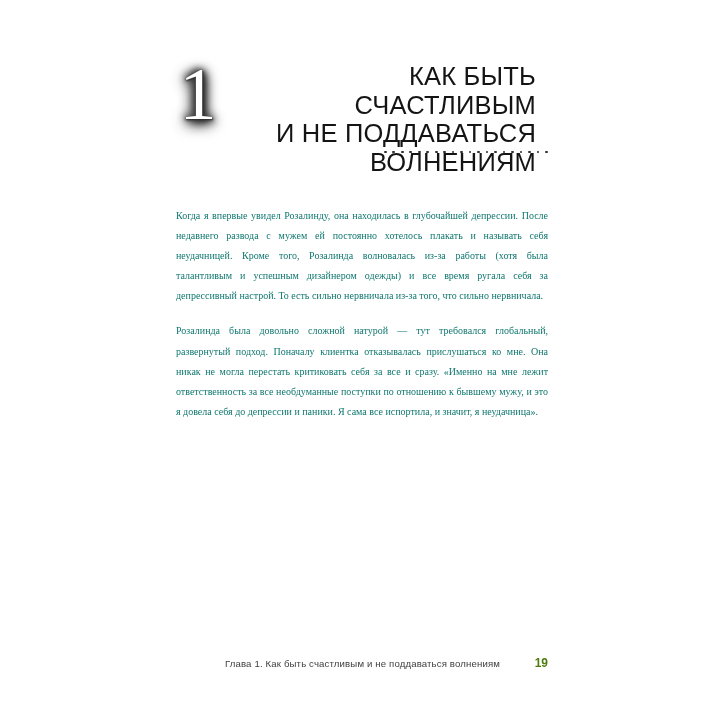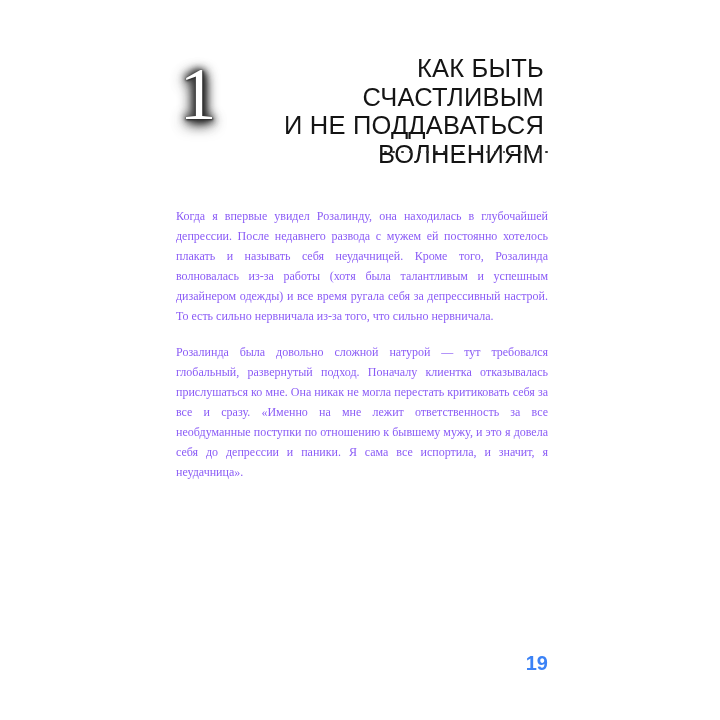--- a/index.html
+++ b/index.html
@@ -53,21 +53,21 @@
        2px  2px 6px #222222,
       -2px -1px 6px #555555,
        0px  0px 10px #3b3b3b,
        3px  3px 12px #2a2a2a,
       -3px  2px 14px #3f3f3f,
        0px  4px 16px #333333;
     user-select: none;
   }
 
   .chapter-title {
-    margin: 4px;
+    margin: 12px;
     padding: 0 0 0 60px;
     text-align: right;
     font-family: "Liberation Sans", "DejaVu Sans", sans-serif;
     font-weight: 300;
     font-size: 25.5px;
     line-height: 28.5px;
     letter-spacing: 0.2px;
     color: #141414;
     text-transform: uppercase;
     white-space: pre-line;
@@ -95,25 +95,25 @@
   .body-copy {
     position: absolute;
     left: 176px;
     top: 206px;
     width: 372px;
   }
 
   .body-copy p {
     margin: 0 0 15px 0;
     font-family: "Liberation Serif", "DejaVu Serif", serif;
-    font-size: 12px;
+    font-size: 10px;
     line-height: 20.1px;
     text-align: justify;
     text-justify: inter-word;
-    color: #8b5cf6;
+    color: #0f766e;
     hyphens: manual;
   }
   .body-copy p:last-child { margin-bottom: 0; }
 
   
   .page-footer {
     position: absolute;
     left: 176px;
     top: 655px;
     width: 372px;
@@ -131,24 +131,24 @@
     font-size: 9.6px;
     line-height: 13px;
     letter-spacing: 0.15px;
     color: #3d3d3d;
     white-space: nowrap;
   }
 
   .folio {
     flex: 0 0 auto;
     font-family: "Liberation Sans", "DejaVu Sans", sans-serif;
-    font-size: 20px;
+    font-size: 12px;
     font-weight: 700;
     line-height: 16px;
-    color: #3b82f6;
+    color: #4d7c0f;
     min-width: 22px;
     text-align: right;
   }
 </style>
 </head>
 <body>
 
 <div class="page">
 
   <header class="chapter-head">
@@ -182,16 +182,17 @@
       <i></i>
     </div>
   </header>
 
   <main class="body-copy">
     <p>Когда я впервые увидел Розалинду, она находилась в глубочайшей депрессии. После недавнего развода с мужем ей постоянно хотелось плакать и называть себя неудачницей. Кроме того, Розалинда волновалась из-за работы (хотя была талантливым и успешным дизайнером одежды) и все время ругала себя за депрессивный настрой. То есть сильно нервничала из-за того, что сильно нервничала.</p>
     <p>Розалинда была довольно сложной натурой — тут требовался глобальный, развернутый подход. Поначалу клиентка отказывалась прислушаться ко мне. Она никак не могла перестать критиковать себя за все и сразу. «Именно на мне лежит ответственность за все необдуманные поступки по отношению к бывшему мужу, и это я довела себя до депрессии и паники. Я сама все испортила, и значит, я неудачница».</p>
   </main>
 
   <footer class="page-footer">
+    <div class="running-head">Глава 1. Как быть счастливым  и не поддаваться  волнениям</div>
     <div class="folio">19</div>
   </footer>
 
 </div>
 
 </body></html>

